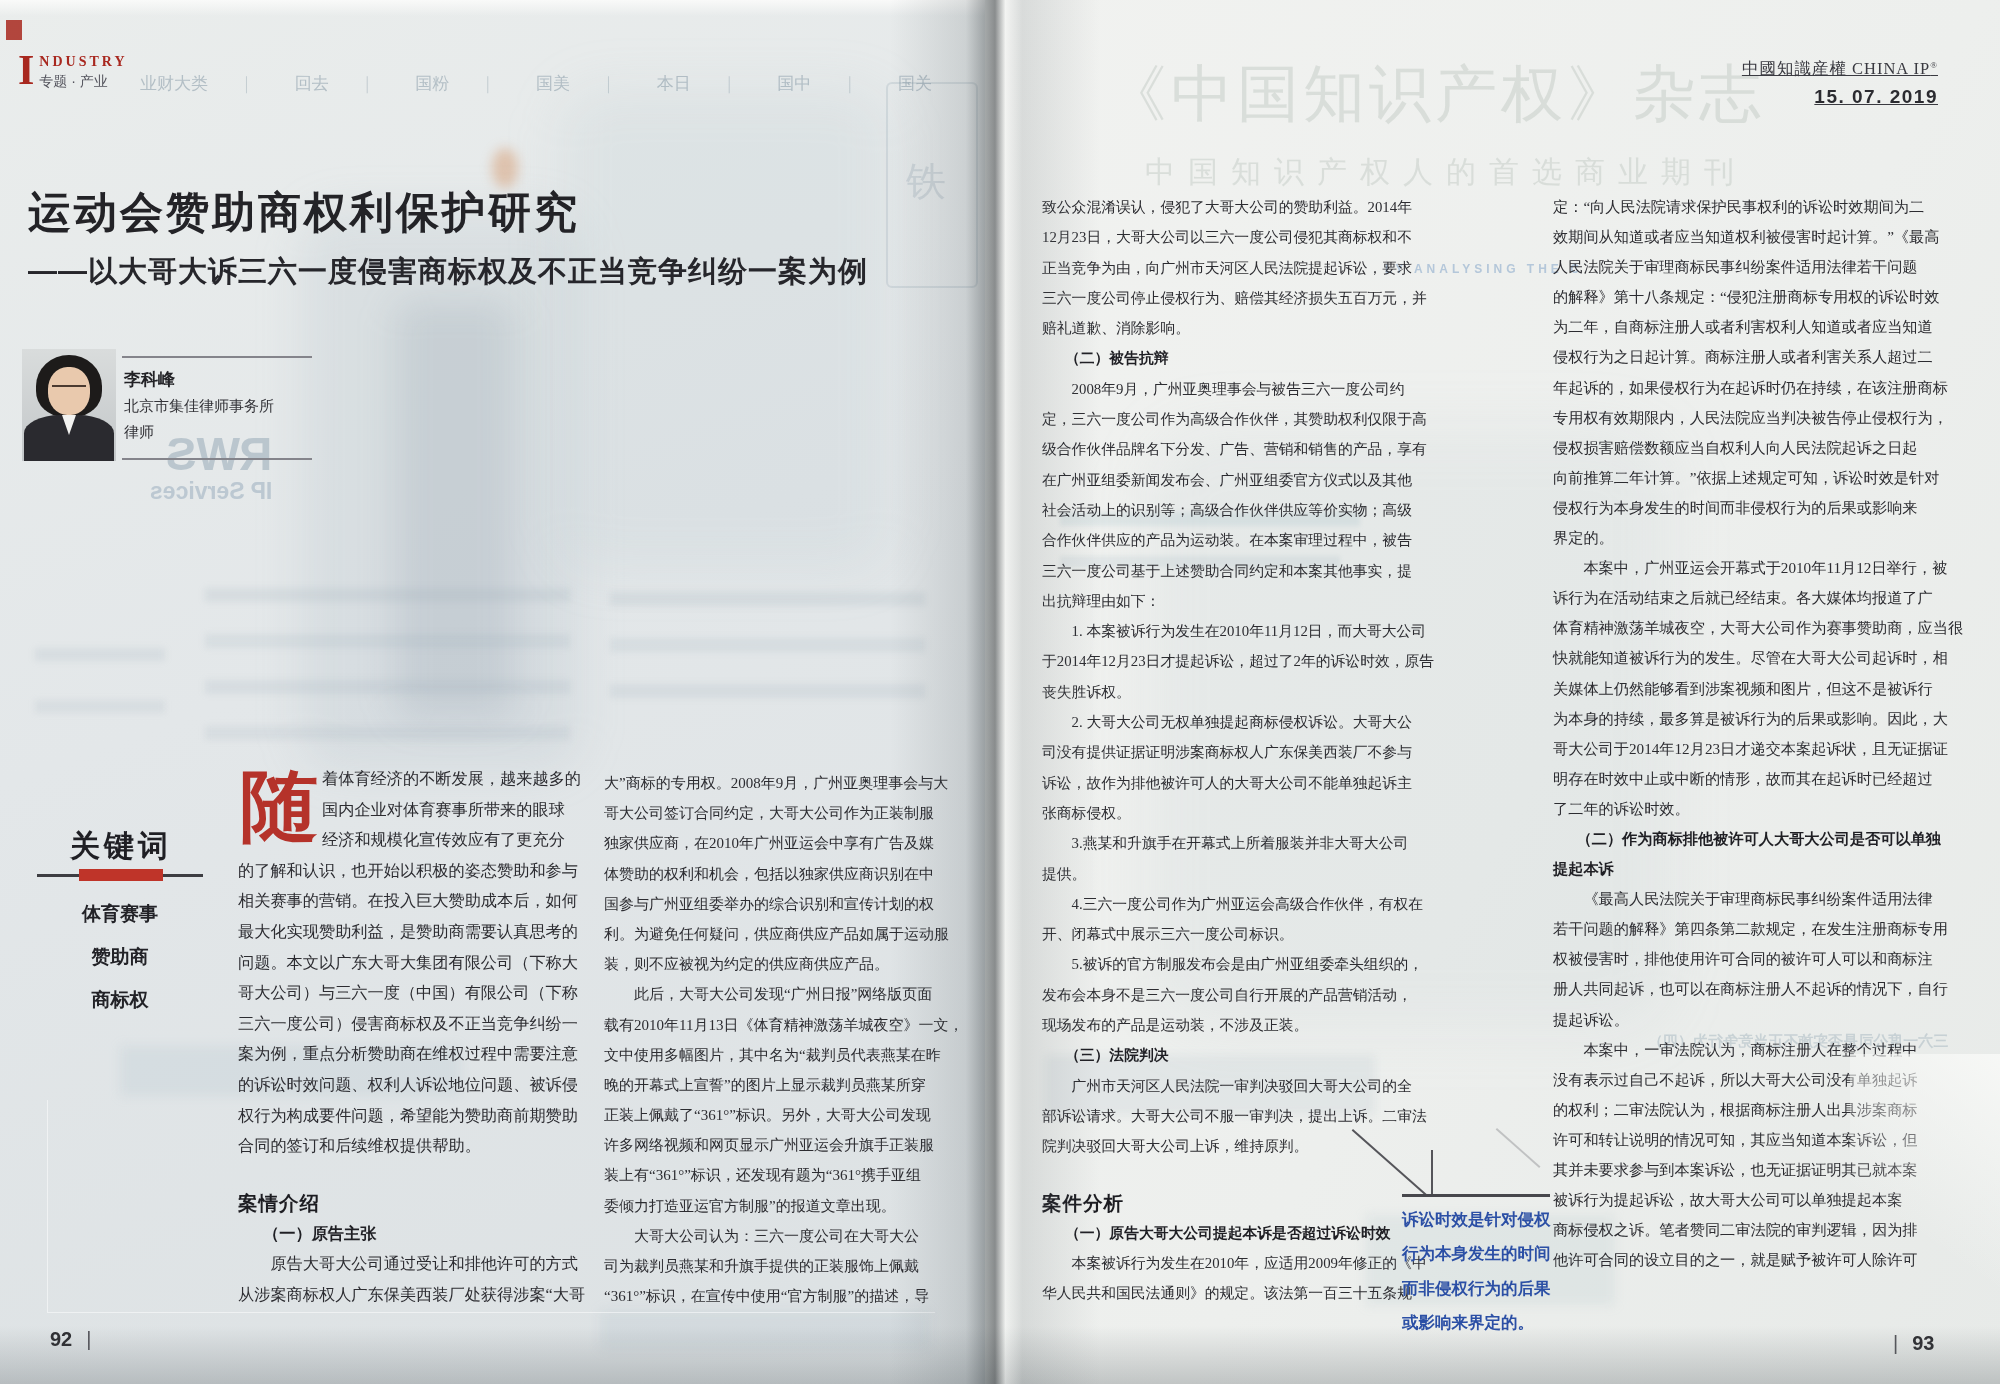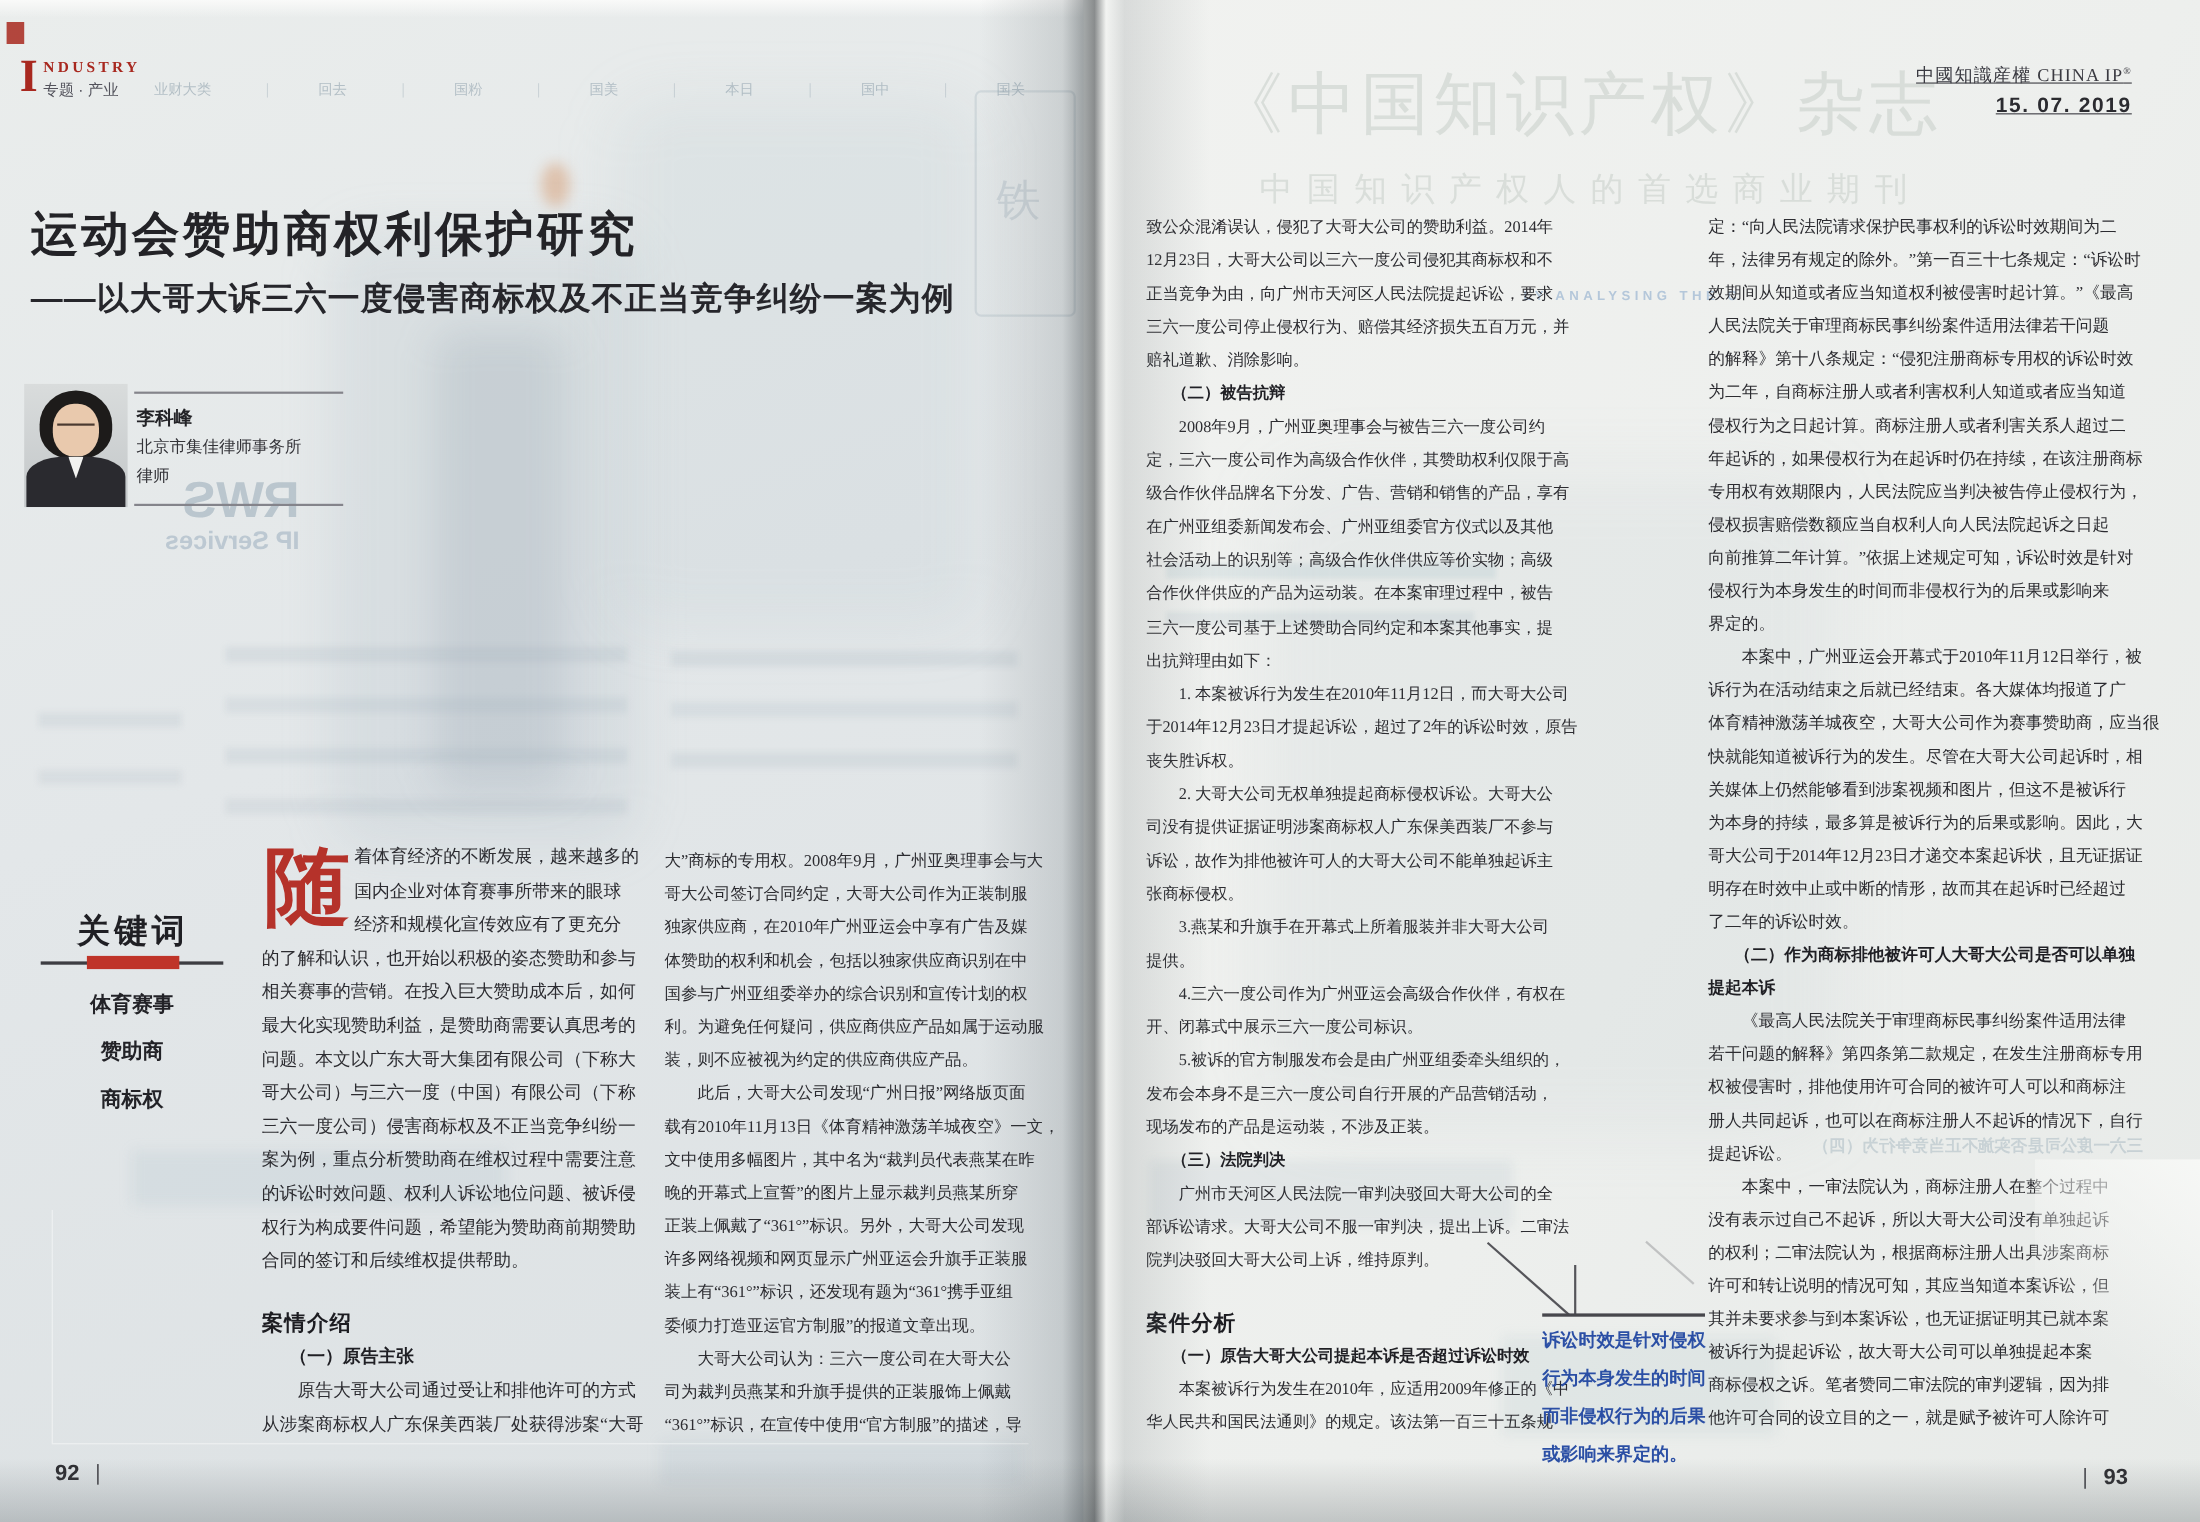--- a/index.html
+++ b/index.html
@@ -23,21 +23,21 @@
     background:linear-gradient(215deg,rgba(248,249,247,.9) 0%,rgba(248,249,247,0) 55%);}
 
   
   .industry{left:18px;top:50px;z-index:5;display:flex;color:var(--accent_red);}
   .industry .cap{font-size:42px;line-height:40px;font-weight:700;font-family:"Liberation Serif",serif;}
   .industry .side{margin-left:5px;padding-top:4px;}
   .industry .side .en{font-size:14px;letter-spacing:3px;font-weight:700;font-family:"Liberation Serif",serif;}
   .industry .side .cn{font-size:14px;color:#53535c;margin-top:3px;font-family:"Liberation Sans","DejaVu Sans",sans-serif;}
 
   .gtabs{left:140px;top:72px;width:792px;display:flex;justify-content:space-between;z-index:2;
-    font-size:13px;color:rgba(122,143,156,.48);filter:blur(.6px);
+    font-size:17px;color:rgba(122,143,156,.48);filter:blur(.6px);
     font-family:"Liberation Sans","DejaVu Sans",sans-serif;}
   .gtab+.gtab::before{content:"｜";margin-right:40px;opacity:.65;}
 
   .title{left:28px;top:184px;font-size:43px;font-weight:900;letter-spacing:3px;color:#232327;z-index:5;
     font-family:"Liberation Sans","DejaVu Sans",sans-serif;}
   .subtitle{left:28px;top:252px;font-size:29px;font-weight:800;letter-spacing:1px;color:#26262b;z-index:5;
     font-family:"Liberation Sans","DejaVu Sans",sans-serif;}
 
   
   .avatar{left:22px;top:349px;width:94px;height:112px;background:linear-gradient(#d9dcdc,#c3c7c9);overflow:hidden;z-index:5;}
@@ -301,21 +301,20 @@
       <div class="ln">部诉讼请求。大哥大公司不服一审判决，提出上诉。二审法</div>
       <div class="ln">院判决驳回大哥大公司上诉，维持原判。</div>
       <div class="ln gap"></div>
       <div class="ln h">案件分析</div>
       <div class="ln b i1">（一）原告大哥大公司提起本诉是否超过诉讼时效</div>
       <div class="ln in">本案被诉行为发生在2010年，应适用2009年修正的《中</div>
       <div class="ln">华人民共和国民法通则》的规定。该法第一百三十五条规</div>
     </div>
   <div class="col" id="rcol2">
       <div class="ln">定：“向人民法院请求保护民事权利的诉讼时效期间为二</div>
-      <div class="ln">年，法律另有规定的除外。”第一百三十七条规定：“诉讼时</div>
       <div class="ln">效期间从知道或者应当知道权利被侵害时起计算。”《最高</div>
       <div class="ln">人民法院关于审理商标民事纠纷案件适用法律若干问题</div>
       <div class="ln">的解释》第十八条规定：“侵犯注册商标专用权的诉讼时效</div>
       <div class="ln">为二年，自商标注册人或者利害权利人知道或者应当知道</div>
       <div class="ln">侵权行为之日起计算。商标注册人或者利害关系人超过二</div>
       <div class="ln">年起诉的，如果侵权行为在起诉时仍在持续，在该注册商标</div>
       <div class="ln">专用权有效期限内，人民法院应当判决被告停止侵权行为，</div>
       <div class="ln">侵权损害赔偿数额应当自权利人向人民法院起诉之日起</div>
       <div class="ln">向前推算二年计算。”依据上述规定可知，诉讼时效是针对</div>
       <div class="ln">侵权行为本身发生的时间而非侵权行为的后果或影响来</div>

